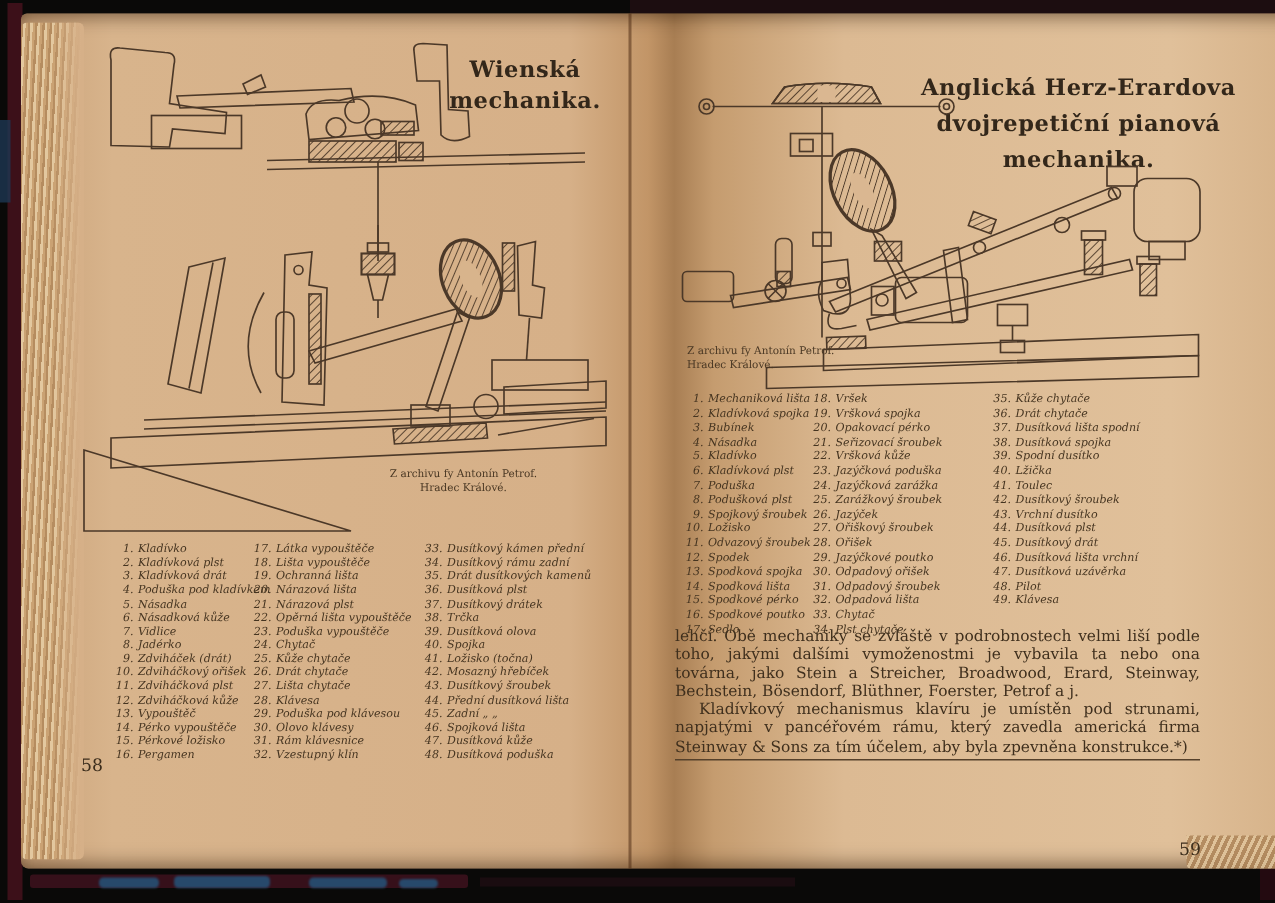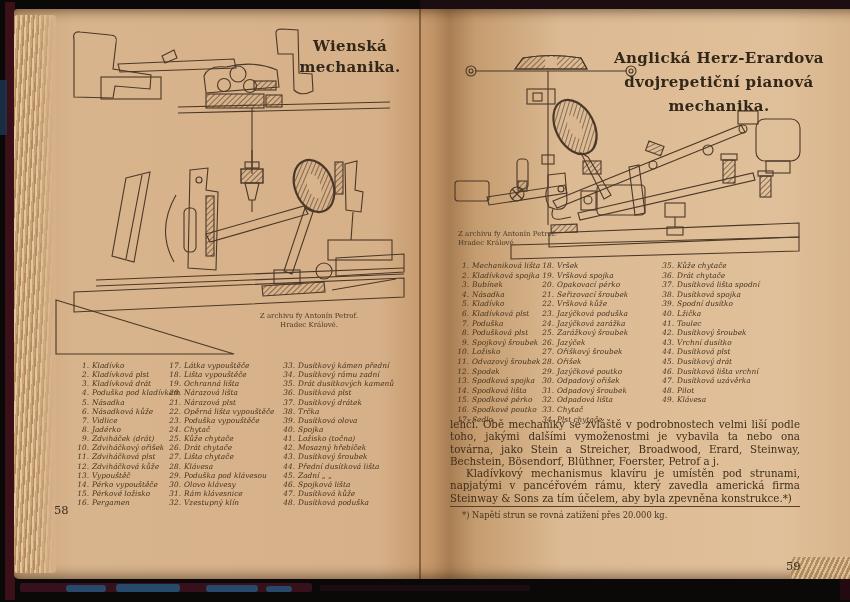--- a/index.html
+++ b/index.html
@@ -329,21 +329,20 @@
         <div class="part-row"><span class="pn">48.</span><span class="pt">Pilot</span></div>
         <div class="part-row"><span class="pn">49.</span><span class="pt">Klávesa</span></div>
       </div>
 
     <div class="bodytext">
       <p>lehčí. Obě mechaniky se zvláště v podrobnostech velmi liší podle toho, jakými dalšími vymoženostmi je vybavila ta nebo ona továrna, jako Stein a Streicher, Broadwood, Erard, Steinway, Bechstein, Bösendorf, Blüthner, Foerster, Petrof a j.</p>
       <p>Kladívkový mechanismus klavíru je umístěn pod strunami, napjatými v pancéřovém rámu, který zavedla americká firma Steinway &amp; Sons za tím účelem, aby byla zpevněna konstrukce.*)</p>
     </div>
 
     <div class="footrule"></div>
-    <div class="footnote">*) Napětí strun se rovná zatížení přes 20.000 kg.</div>
 
     <div class="pagenum pn-right">59</div>
   </div>
 
   <div class="btm-maroon"></div>
   <div class="btm-maroon2"></div>
   <div class="blob" style="left:66px;top:585px;width:40px;height:7px;"></div>
   <div class="blob" style="left:116px;top:584px;width:64px;height:8px;"></div>
   <div class="blob" style="left:206px;top:585px;width:52px;height:7px;"></div>
   <div class="blob" style="left:266px;top:586px;width:26px;height:6px;"></div>

